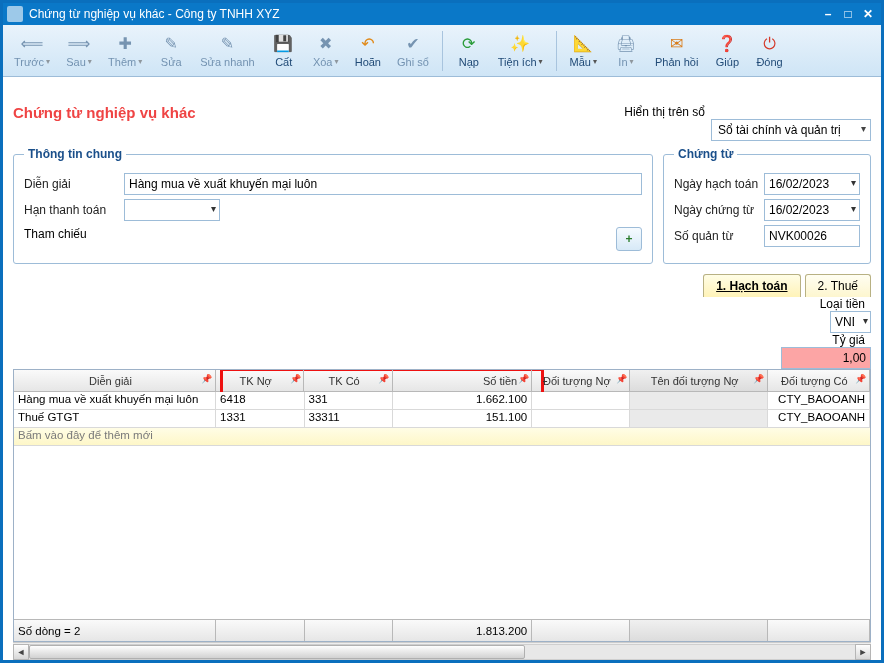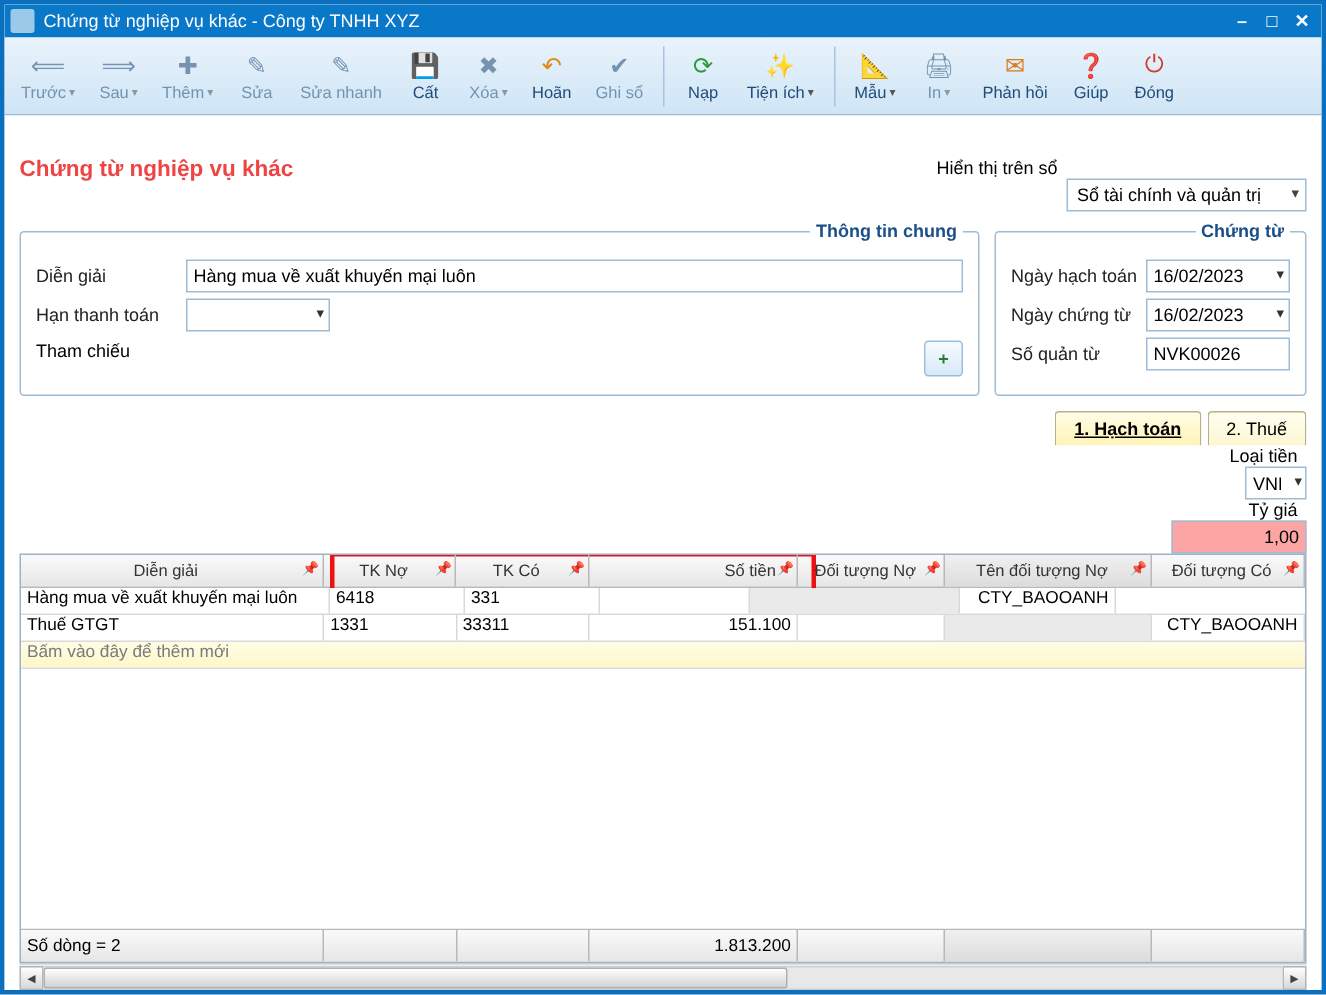--- a/index.html
+++ b/index.html
@@ -60,21 +60,21 @@
 .head-spacer { flex:1; }
 .showon-label { font-size:12px; margin-right:6px; }
 .showon-select { border:1px solid #9dbcd8; height:22px; width:160px; display:flex; align-items:center; padding:0 18px 0 6px; position:relative; background:#fff;margin-top:36px; }
 .showon-select::after { content:"▾"; position:absolute; right:4px; top:3px; color:#444; font-size:10px; }
 .panels { display:flex; gap:10px; margin-top:6px; }
 fieldset.panel {
   border:1px solid #9dbcd8;
   border-radius:3px;
   padding:8px 10px 10px 10px;
 }
-fieldset.panel legend { color:#1a4f8a; font-weight:bold; padding:0 4px; font-size:12px;text-align:right; }
+fieldset.panel legend { color:#1a4f8a; font-weight:bold; padding:0 4px; font-size:12px; }
 .panel.general { flex:1; }
 .panel.voucher { width:190px; }
 .formrow { display:flex; align-items:center; margin: 4px 0; }
 .formrow label { width:100px; color:#222; }
 .panel.voucher .formrow label { width:90px; }
 .txt {
   border:1px solid #9dbcd8;
   height:22px;
   padding:0 4px;
   background:#fff;
@@ -355,20 +355,21 @@
           <span>Đối tượng Có</span>
           <span class="pin">📌</span>
         </div>
     </div>
 
     <div class="grid-body">
       <div class="grow">
         <div class="gc c-desc">Hàng mua về xuất khuyến mại luôn</div>
         <div class="gc c-tkno">6418</div>
         <div class="gc c-tkco">331</div>
+        <div class="gc c-amt num">1.662.100</div>
         <div class="gc c-dtno"></div>
         <div class="gc c-tendtno shade"></div>
         <div class="gc c-dtco num">CTY_BAOOANH</div>
       </div>
       <div class="grow">
         <div class="gc c-desc">Thuế GTGT</div>
         <div class="gc c-tkno">1331</div>
         <div class="gc c-tkco">33311</div>
         <div class="gc c-amt num">151.100</div>
         <div class="gc c-dtno"></div>

